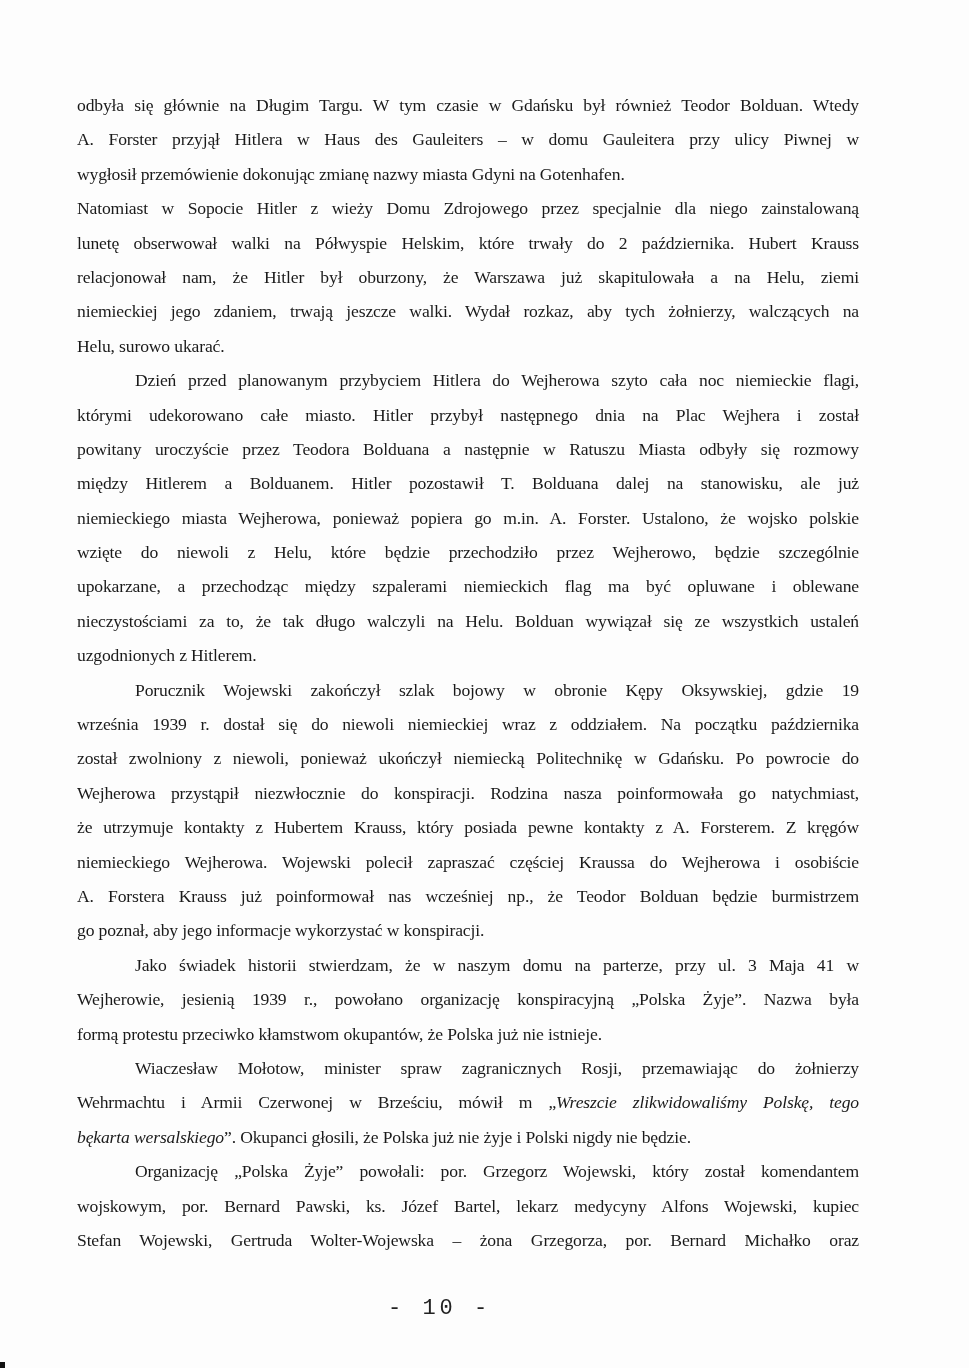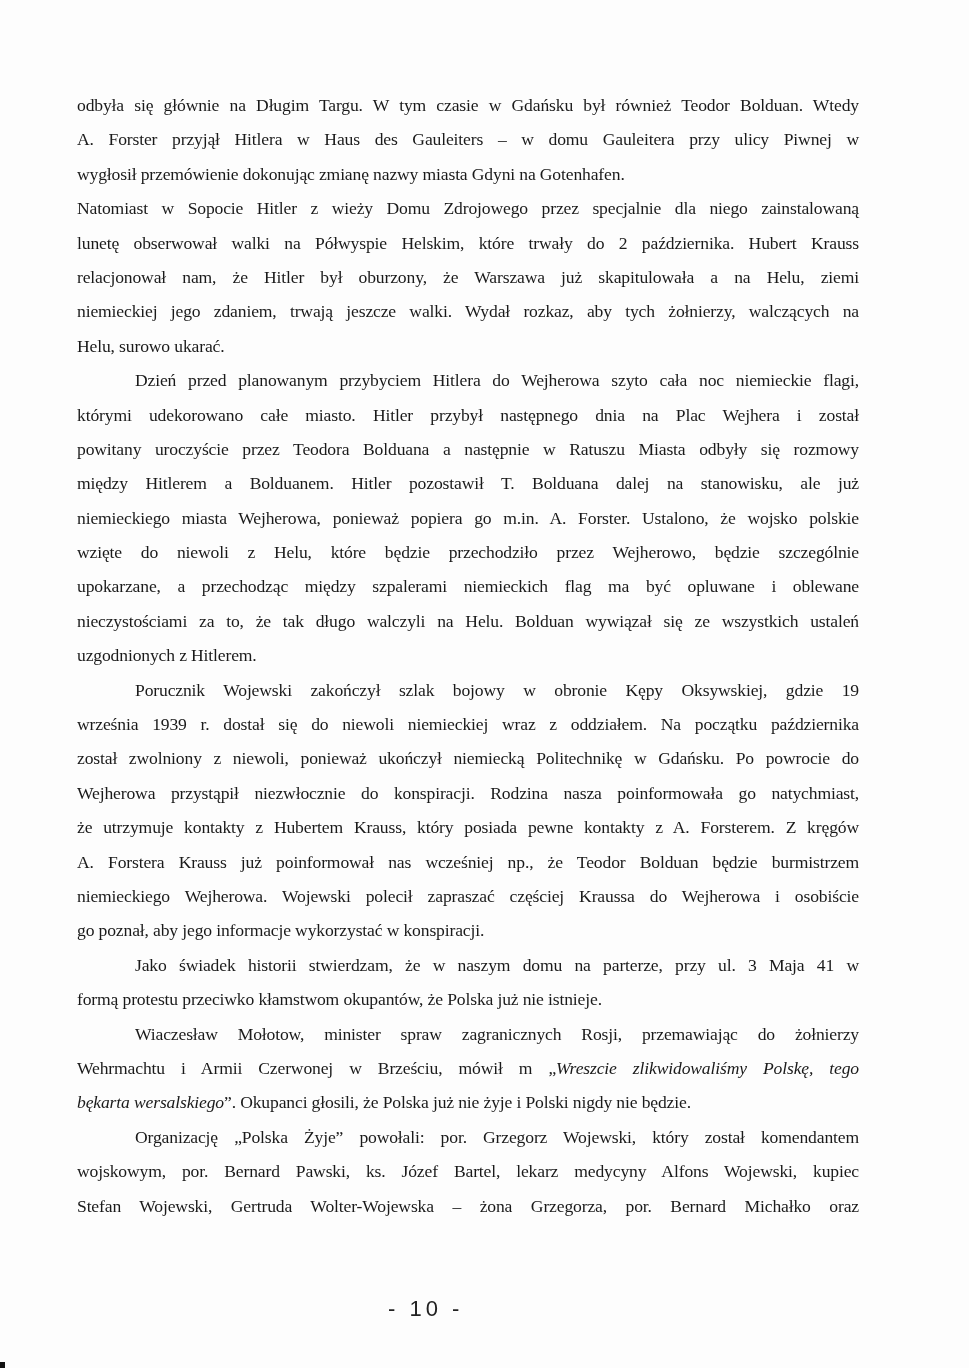--- a/index.html
+++ b/index.html
@@ -14,21 +14,21 @@
   }
   .line {
     height: 34.4px; line-height: 34.4px; white-space: nowrap;
     text-align: justify; text-align-last: justify; letter-spacing: -0.15px;
   }
   .line.last { text-align: left; text-align-last: left; }
   .line.indent { padding-left: 58px; }
   .line i { font-style: italic; text-align: center; }
   .pagenum {
     position: absolute; left: 388px; top: 1296px;
-    font-family: Liberation Sans, sans-serif; font-size: 22px; color: #222;
+    font-family: Liberation Mono, monospace; font-size: 22px; color: #222;
     letter-spacing: 4px;
   }
   .speck { position: absolute; left: 0px; top: 1362px; width: 5px; height: 6px; background: #111; }
 </style>
 </head>
 <body>
 
 <div class="page">
   <div class="text">
 
@@ -57,27 +57,28 @@
       <div class="line">nieczystościami za to, że tak długo walczyli na Helu. Bolduan wywiązał się ze wszystkich ustaleń</div>
       <div class="line last">uzgodnionych z Hitlerem.</div>
     </div>
 
     <div>
       <div class="line indent">Porucznik Wojewski  zakończył szlak bojowy w obronie Kępy Oksywskiej, gdzie 19</div>
       <div class="line">września 1939 r. dostał się do niewoli niemieckiej wraz z oddziałem. Na początku października</div>
       <div class="line">został zwolniony z niewoli, ponieważ ukończył niemiecką Politechnikę w Gdańsku. Po powrocie do</div>
       <div class="line">Wejherowa przystąpił niezwłocznie do konspiracji. Rodzina nasza poinformowała go natychmiast,</div>
       <div class="line">że utrzymuje kontakty z Hubertem Krauss, który posiada pewne kontakty z A. Forsterem. Z kręgów</div>
+      <div class="line">niemieckiego Wejherowa. Wojewski polecił zapraszać częściej Kraussa do Wejherowa i osobiście</div>
       <div class="line">A. Forstera Krauss już poinformował nas wcześniej np., że Teodor Bolduan będzie burmistrzem</div>
-      <div class="line">niemieckiego Wejherowa. Wojewski polecił zapraszać częściej Kraussa do Wejherowa i osobiście</div>
       <div class="line last">go poznał, aby jego informacje wykorzystać w konspiracji.</div>
     </div>
 
     <div>
       <div class="line indent">Jako świadek historii stwierdzam, że w naszym domu na parterze, przy ul. 3 Maja 41 w</div>
+      <div class="line">Wejherowie, jesienią 1939 r., powołano organizację konspiracyjną „Polska Żyje”. Nazwa była</div>
       <div class="line last">formą protestu przeciwko kłamstwom okupantów, że Polska już nie istnieje.</div>
     </div>
 
     <div>
       <div class="line indent">Wiaczesław Mołotow, minister spraw zagranicznych Rosji, przemawiając do żołnierzy</div>
       <div class="line"><span>Wehrmachtu i Armii Czerwonej w Brześciu, mówił m „</span><i>Wreszcie zlikwidowaliśmy Polskę, tego</i></div>
       <div class="line last"><i>bękarta wersalskiego</i><span>”. Okupanci głosili, że Polska już nie żyje i Polski nigdy nie będzie.</span></div>
     </div>
 
     <div>

